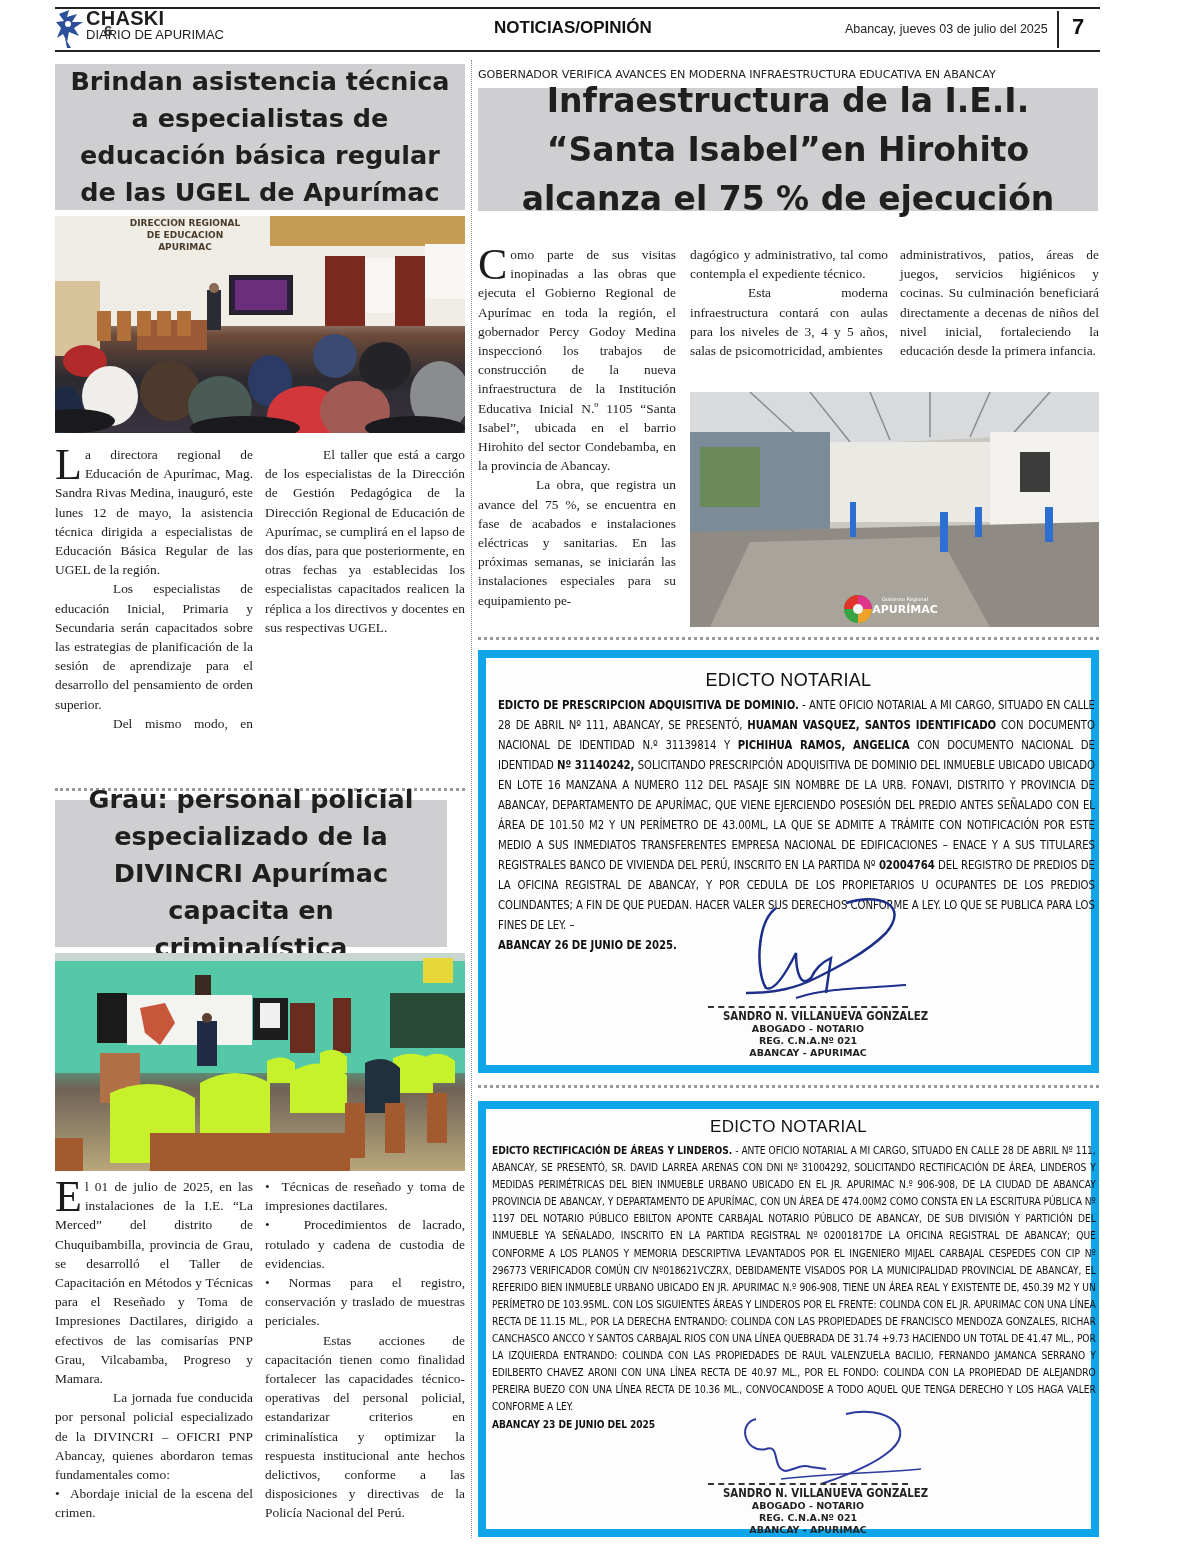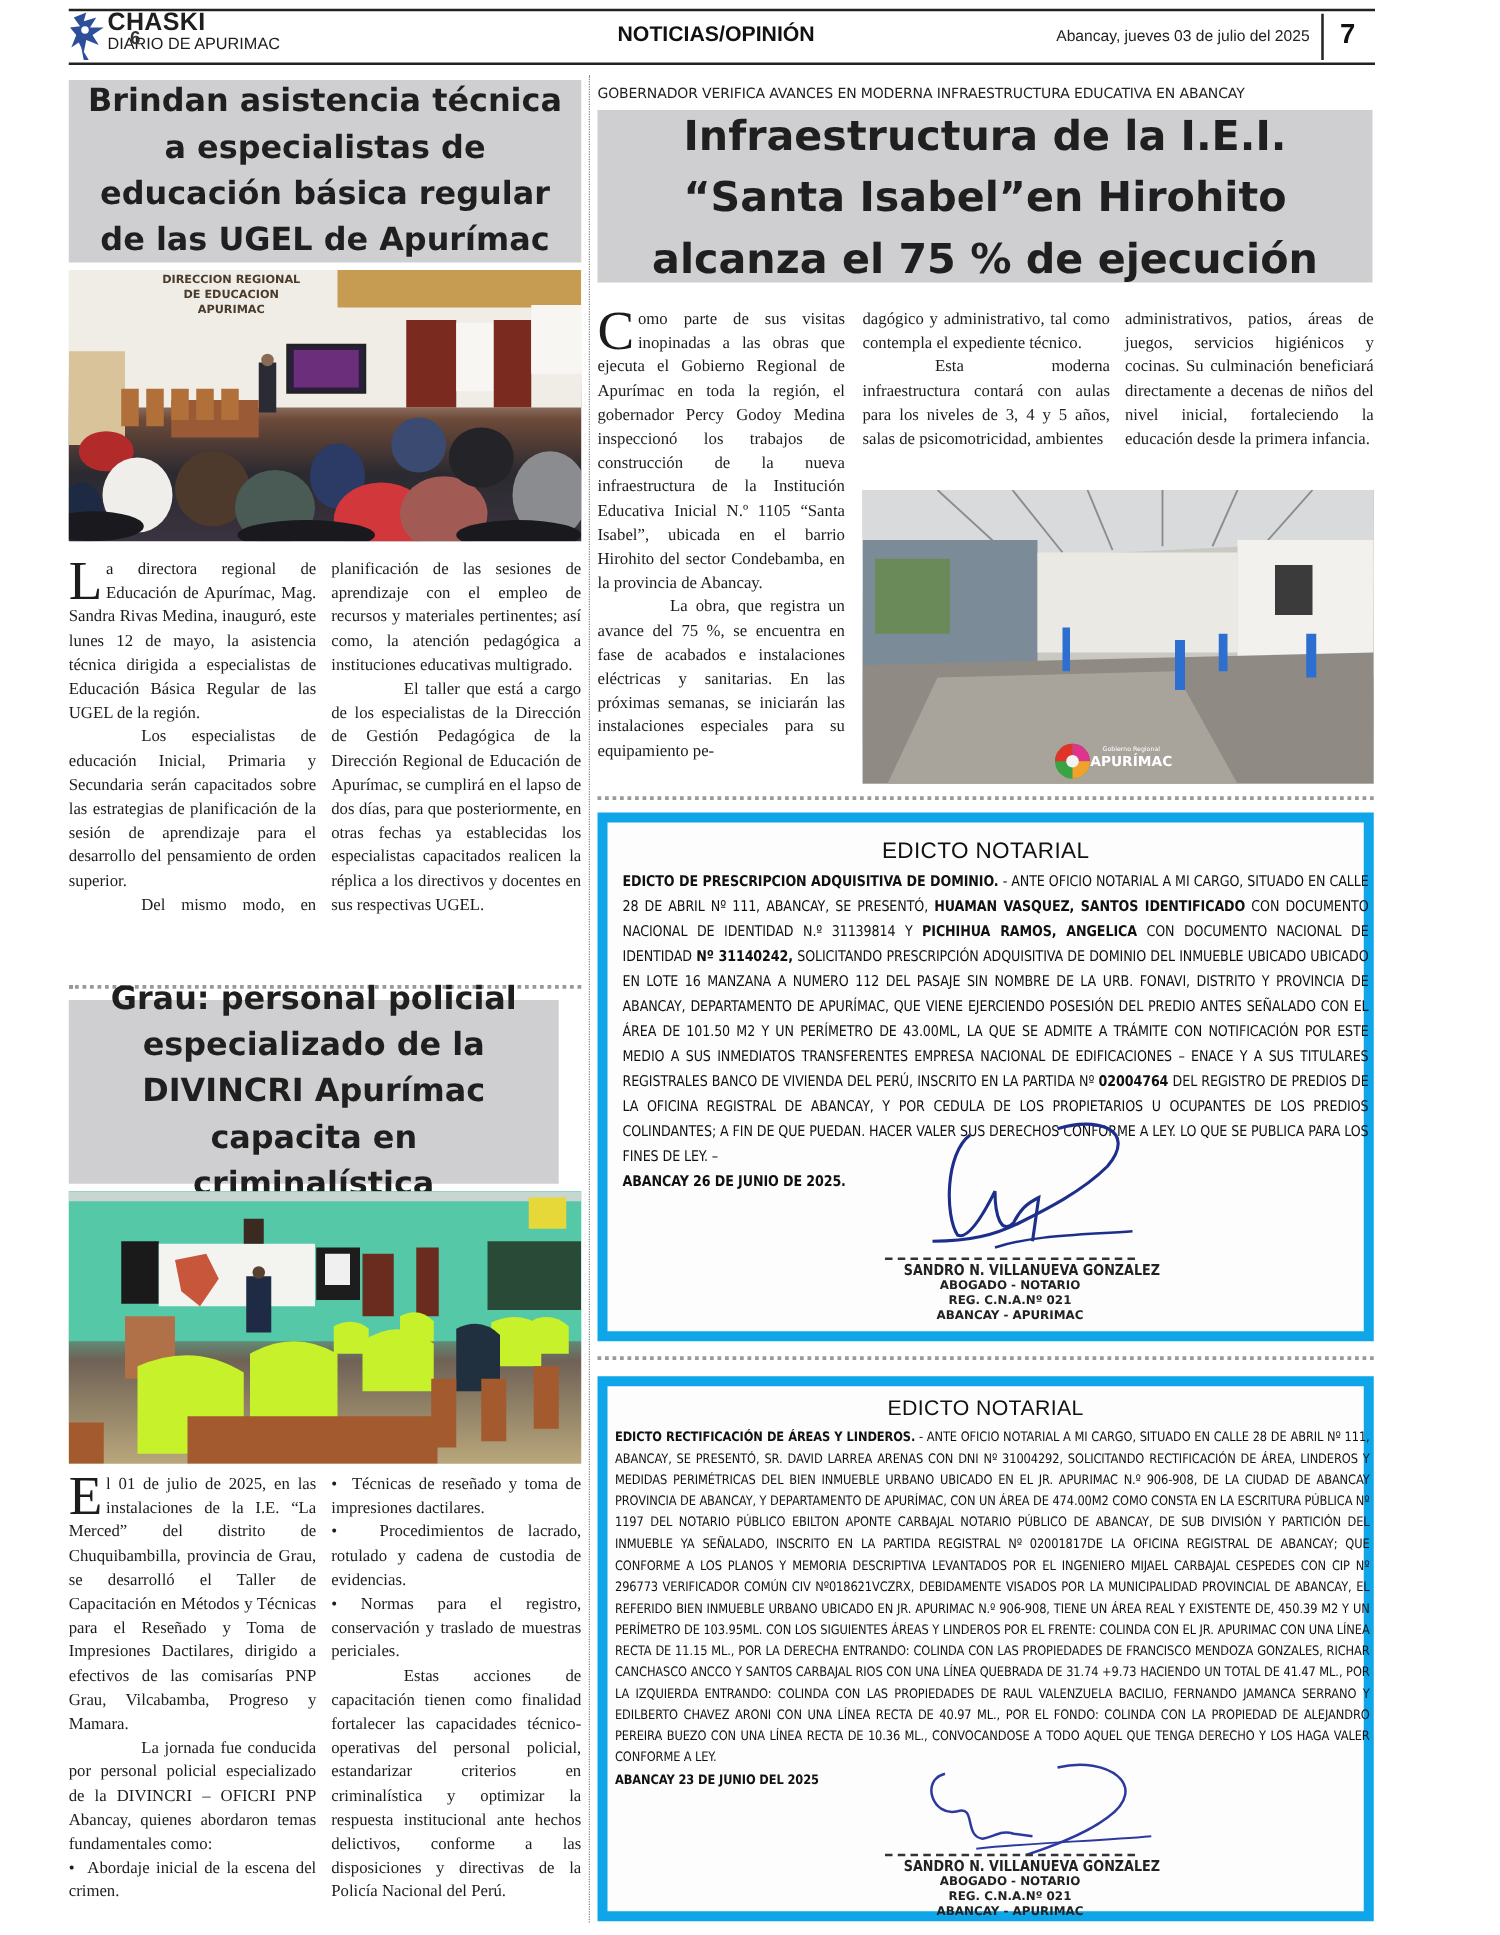--- a/index.html
+++ b/index.html
@@ -16,21 +16,21 @@
   .page-left { position: absolute; left: 104px; top: 22px; font-family: "Liberation Sans", sans-serif; font-size: 15px; font-weight: bold; color: #333; }
   .section-title { position: absolute; left: 494px; top: 18px; font-family: "Liberation Sans", sans-serif; font-size: 17px; font-weight: bold; color: #111; }
   .header-date { position: absolute; left: 845px; top: 22px; font-family: "Liberation Sans", sans-serif; font-size: 12.5px; color: #222; }
   .header-sep { position: absolute; left: 1057px; top: 11px; width: 1.5px; height: 37px; background: #222; }
   .page-num { position: absolute; left: 1072px; top: 14px; font-family: "Liberation Sans", sans-serif; font-size: 22px; font-weight: bold; color: #111; }
 
   
   .headline-box { position: absolute; background: #cfcfd1; color: #1f1f1f; font-family: "DejaVu Sans", sans-serif; font-weight: bold; text-align: center; display: flex; align-items: center; justify-content: center; }
   .hl-1 { left: 55px; top: 64px; width: 410px; height: 146px; font-size: 25.5px; line-height: 37px; padding: 0 4px; }
   .hl-2 { left: 55px; top: 800px; width: 392px; height: 147px; font-size: 25.5px; line-height: 37px; padding: 0 20px; }
-  .hl-3 { left: 478px; top: 88px; width: 620px; height: 138px; font-size: 33px; line-height: 49px; padding: 0 20px; }
+  .hl-3 { left: 478px; top: 88px; width: 620px; height: 123px; font-size: 33px; line-height: 49px; padding: 0 20px; }
   .kicker { position: absolute; left: 478px; top: 68px; font-family: "DejaVu Sans", sans-serif; font-size: 11.2px; color: #222; letter-spacing: -0.1px; }
 
   
   .photo { position: absolute; overflow: hidden; }
   .photo-1 { left: 55px; top: 216px; width: 410px; height: 217px; background: linear-gradient(180deg, #efece4 0%, #e8e2d6 35%, #6d4a3a 55%, #2b2a30 75%, #3a3340 100%); }
   .photo-2 { left: 55px; top: 953px; width: 410px; height: 218px; background: linear-gradient(180deg, #57c9a9 0%, #4dc3a2 45%, #6f6256 62%, #b9a77b 100%); }
   .photo-3 { left: 690px; top: 392px; width: 409px; height: 235px; background: linear-gradient(180deg, #b9bcbf 0%, #d8d6d0 30%, #a8a49b 55%, #8c8a85 75%, #b4b0a9 100%); }
 
   
   .col { position: absolute; font-size: 13.4px; line-height: 19.2px; text-align: justify; color: #1c1c1c; hyphens: auto; }
@@ -146,21 +146,20 @@
     </g>
   </svg>
 </div>
 
 <div class="col c1a">
   <p><span class="dropcap">L</span><span>a directora regional de Educación de Apurímac, Mag. Sandra Rivas Medina, inauguró, este lunes 12 de mayo, la asistencia técnica dirigida a especialistas de Educación Básica Regular de las UGEL de la región.</span></p>
   <p class="ind">Los especialistas de educación Inicial, Primaria y Secundaria serán capacitados sobre las estrategias de planificación de la sesión de aprendizaje para el desarrollo del pensamiento de orden superior.</p>
   <p class="ind" style="height:19px; overflow:hidden;"><span>Del mismo modo, en planificación de las sesiones de aprendizaje con el empleo de recursos y materiales pertinentes; así como, la atención pedagógica a instituciones educativas multigrado.</span></p>
 </div>
 <div class="col c1b">
-  <p>planificación de las sesiones de aprendizaje con el empleo de recursos y materiales pertinentes; así como, la atención pedagógica a instituciones educativas multigrado.</p>
   <p class="ind">El taller que está a cargo de los especialistas de la Dirección de Gestión Pedagógica de la Dirección Regional de Educación de Apurímac, se cumplirá en el lapso de dos días, para que posteriormente, en otras fechas ya establecidas los especialistas capacitados realicen la réplica a los directivos y docentes en sus respectivas UGEL.</p>
 </div>
 
 <div class="hdiv hd-1"></div>
 
 <div class="headline-box hl-2">
   <span>Grau: personal policial especializado de la DIVINCRI Apurímac capacita en criminalística</span>
 </div>
 <div class="photo photo-2">
   <svg width="410" height="218" viewBox="0 0 410 218">

